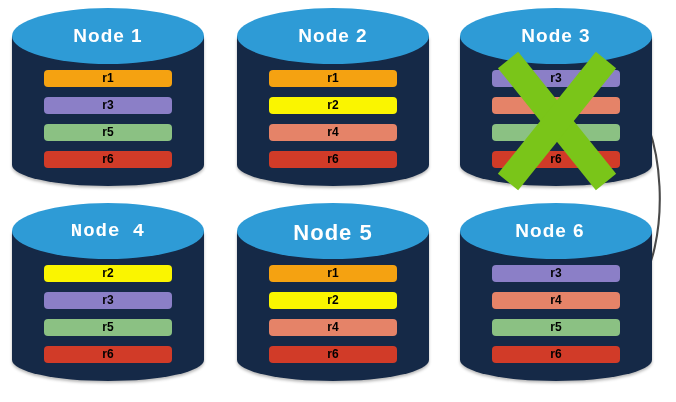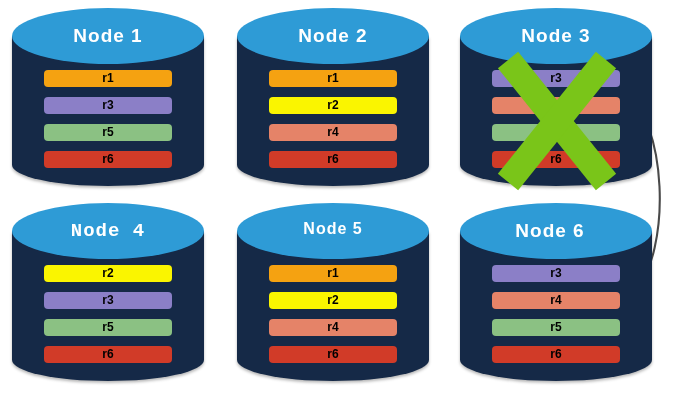--- a/index.html
+++ b/index.html
@@ -98,21 +98,21 @@
       <div class="cyl-top" style="width: 192px; height: 56px; background: rgb(46, 155, 214);"></div>
       <div class="node-label" style="width: 192px; top: 17px; font-size: 19px; color: rgb(255, 255, 255); font-family: Liberation Mono, monospace;">Node 4</div>
       <div class="bar" style="width: 128px; height: 17px; left: 32px; top: 62px; background: rgb(250, 245, 0); position: absolute;">r2</div>
       <div class="bar" style="width: 128px; height: 17px; left: 32px; top: 89px; background: rgb(139, 127, 199); position: absolute;">r3</div>
       <div class="bar" style="width: 128px; height: 17px; left: 32px; top: 116px; background: rgb(139, 193, 131); position: absolute;">r5</div>
       <div class="bar" style="width: 128px; height: 17px; left: 32px; top: 143px; background: rgb(209, 59, 40); position: absolute;">r6</div>
     </div>
     <div class="node" style="left: 237px; top: 203px; width: 192px; height: 206px;">
       <div class="cyl-body" style="top: 28px; width: 192px; height: 150px; background: rgb(21, 41, 71);"></div>
       <div class="cyl-top" style="width: 192px; height: 56px; background: rgb(46, 155, 214);"></div>
-      <div class="node-label" style="width: 192px; top: 17px; font-size: 16px; color: rgb(255, 255, 255);">Node 5</div>
+      <div class="node-label" style="width: 192px; top: 17px; font-size: 22px; color: rgb(255, 255, 255);">Node 5</div>
       <div class="bar" style="width: 128px; height: 17px; left: 32px; top: 62px; background: rgb(245, 162, 17); position: absolute;">r1</div>
       <div class="bar" style="width: 128px; height: 17px; left: 32px; top: 89px; background: rgb(250, 245, 0); position: absolute;">r2</div>
       <div class="bar" style="width: 128px; height: 17px; left: 32px; top: 116px; background: rgb(229, 131, 104); position: absolute;">r4</div>
       <div class="bar" style="width: 128px; height: 17px; left: 32px; top: 143px; background: rgb(209, 59, 40); position: absolute;">r6</div>
     </div>
     <div class="node" style="left: 460px; top: 203px; width: 192px; height: 206px;">
       <div class="cyl-body" style="top: 28px; width: 192px; height: 150px; background: rgb(21, 41, 71);"></div>
       <div class="cyl-top" style="width: 192px; height: 56px; background: rgb(46, 155, 214);"></div>
       <div class="node-label" style="width: 180px; top: 17px; font-size: 19px; color: rgb(255, 255, 255);">Node 6</div>
       <div class="bar" style="width: 128px; height: 17px; left: 32px; top: 62px; background: rgb(139, 127, 199); position: absolute;">r3</div>

